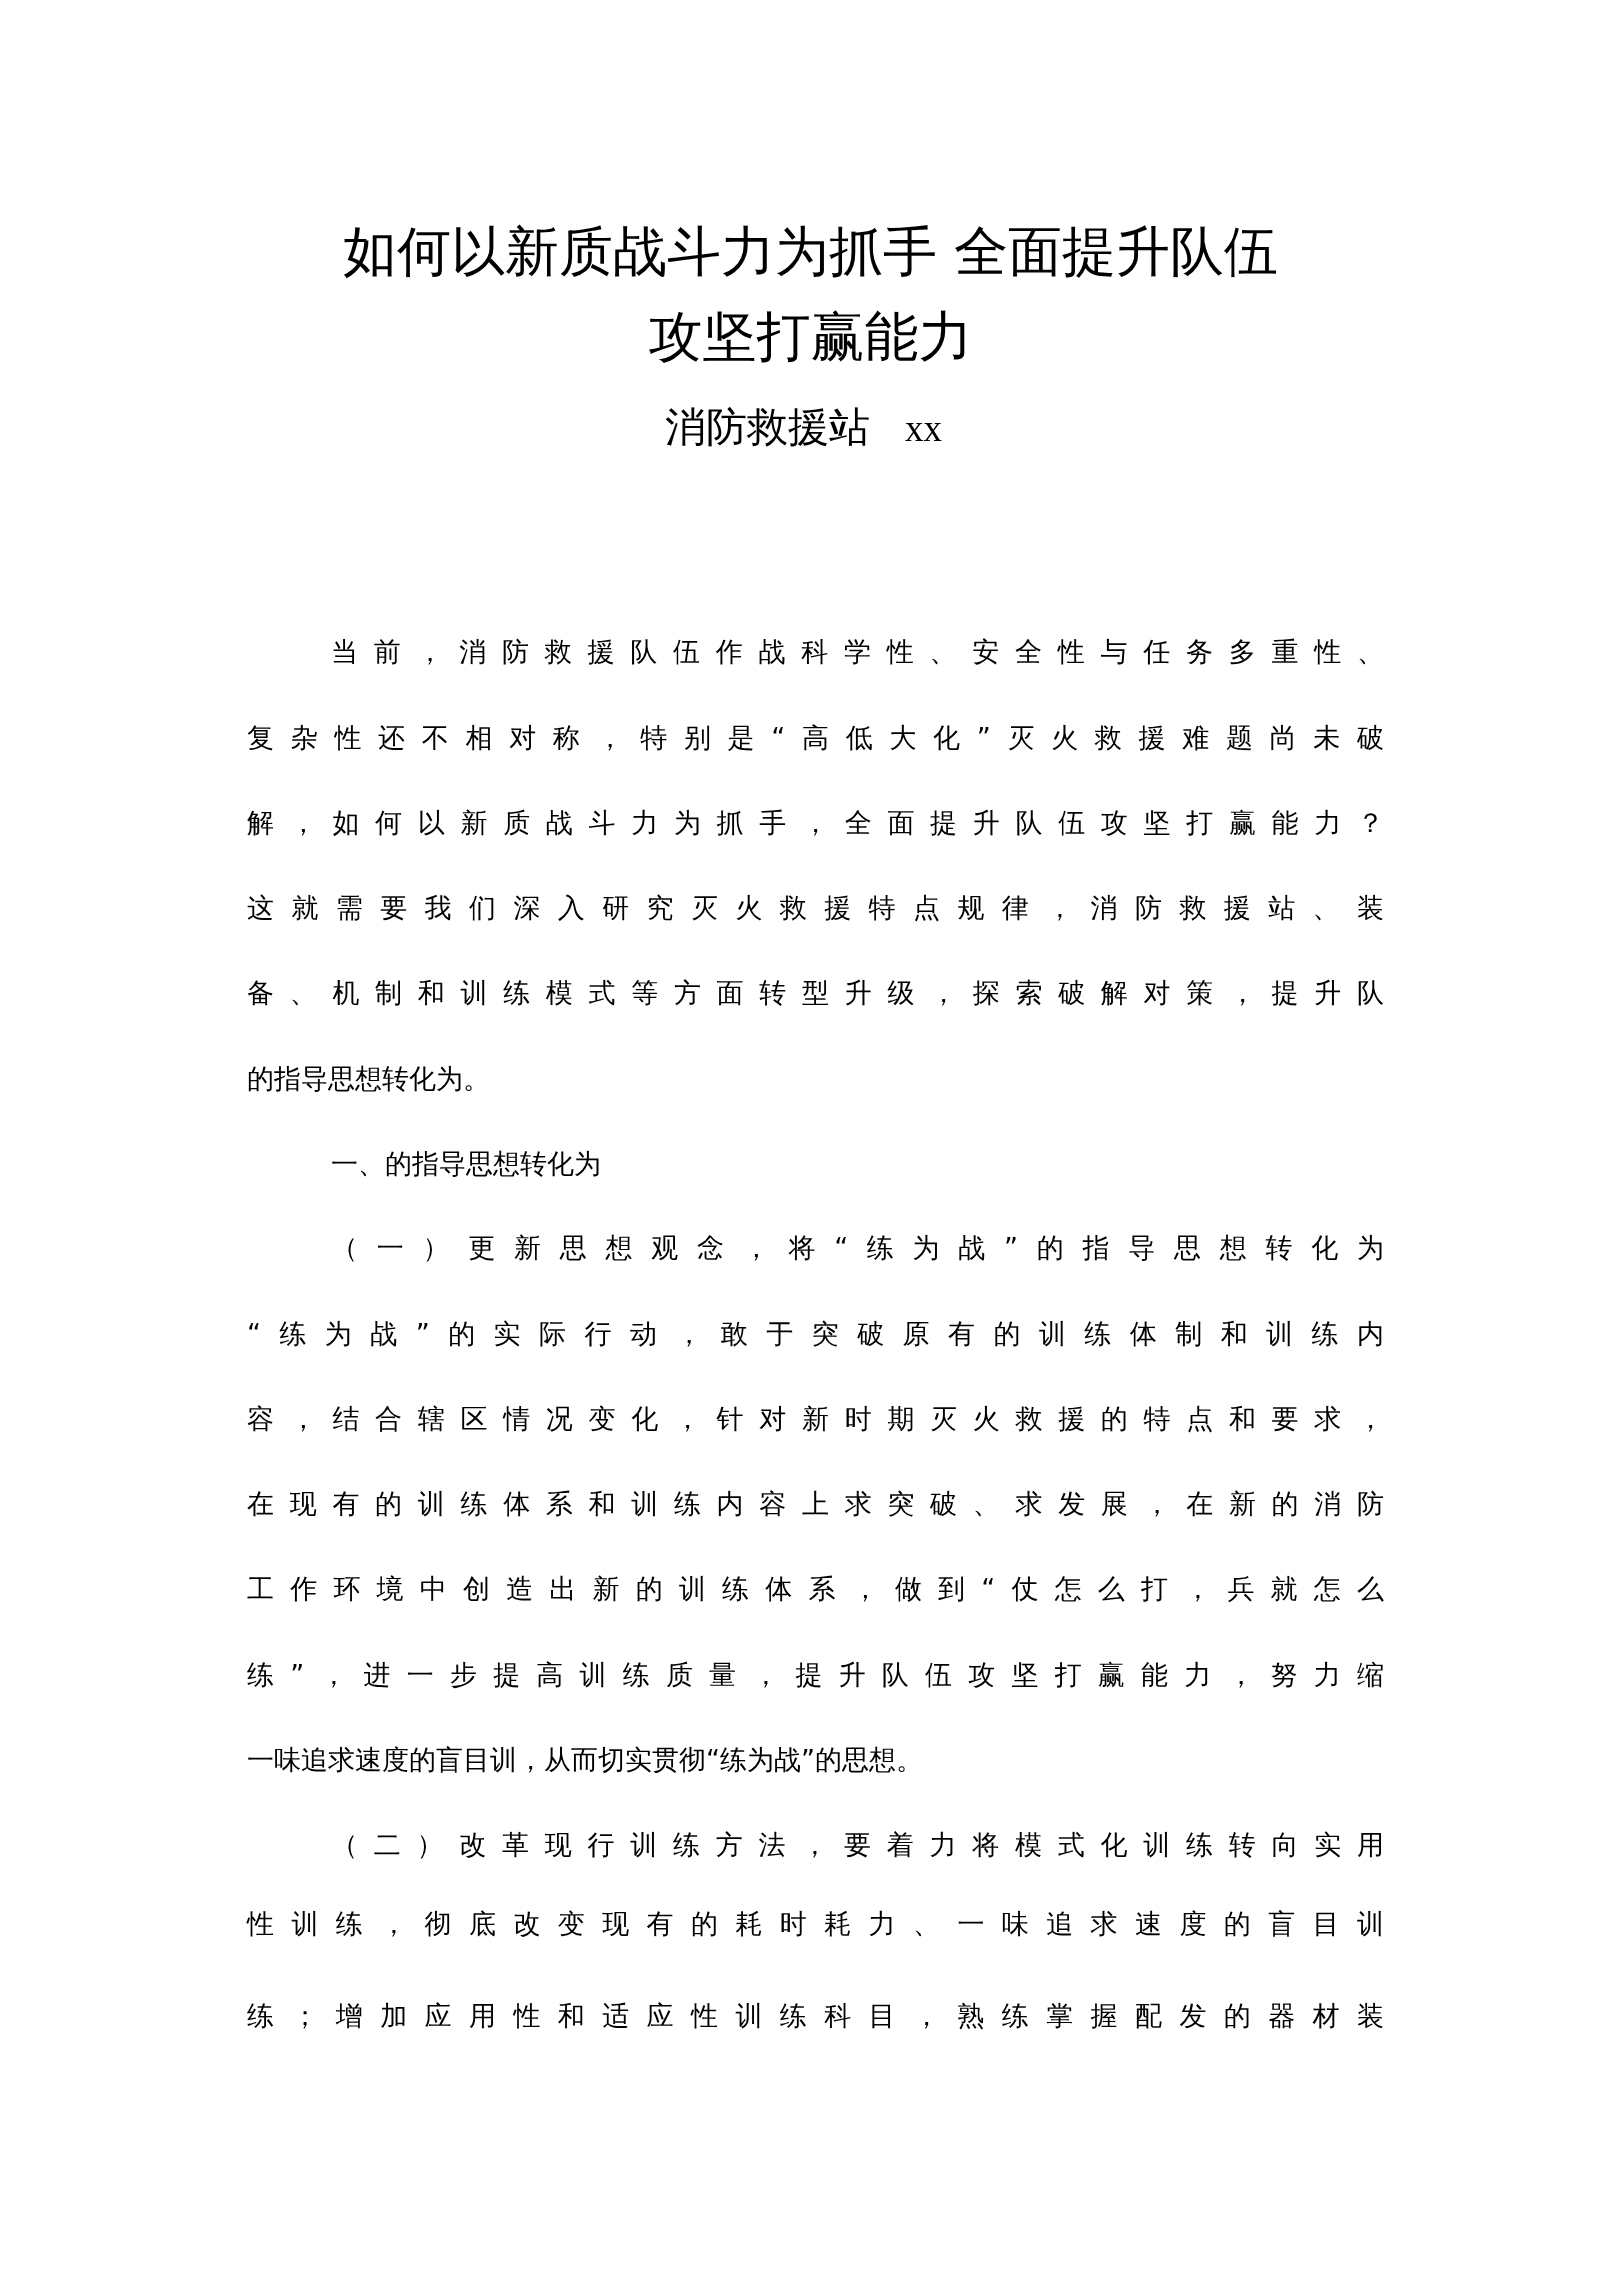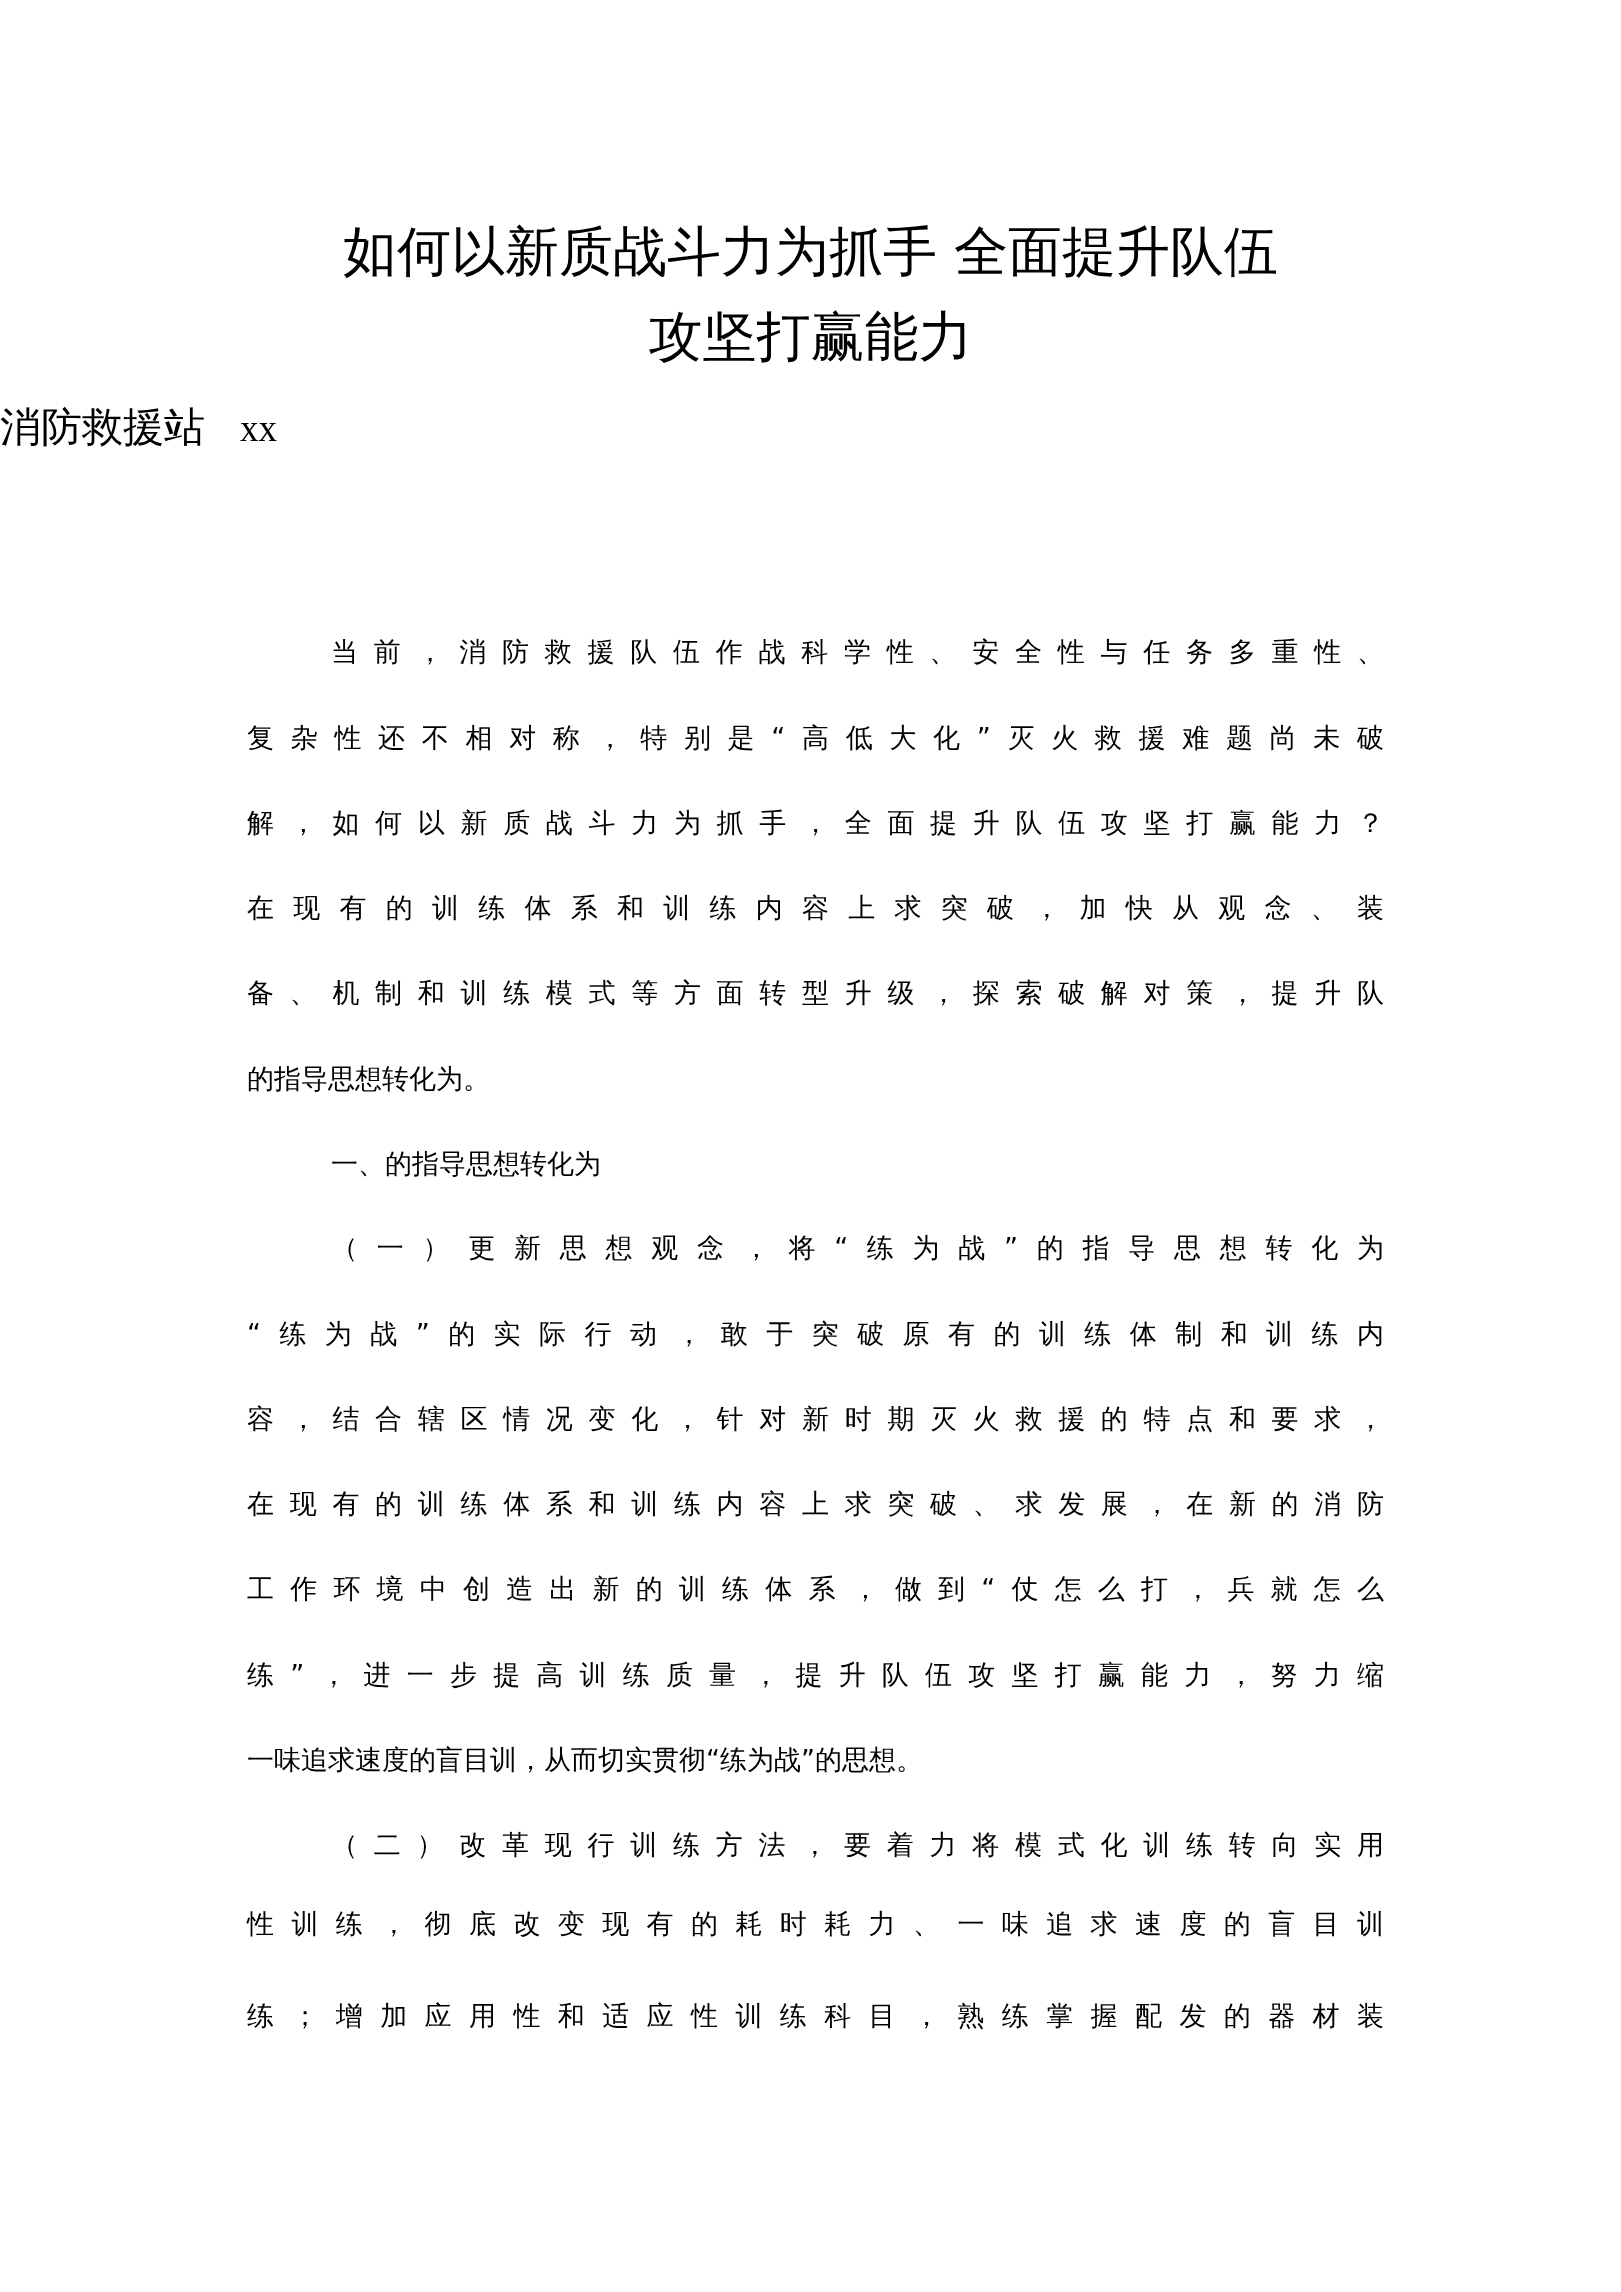--- a/index.html
+++ b/index.html
@@ -1,20 +1,20 @@
 <!DOCTYPE html>
 <html><head>
 <meta charset="utf-8">
 <style>
   html, body { margin:0; padding:0; background:#ffffff; }
   body { width:1621px; height:2293px; position:relative; overflow:hidden;
          font-family:"DejaVu Sans", "Liberation Sans", sans-serif; color:#000; }
   .title { position:absolute; left:0; width:1621px; text-align:center;
            font-size:54px; line-height:76px; letter-spacing:0px; }
-  .author { position:absolute; left:0; width:1607px; 
+  .author { position:absolute; left:0; width:1607px; text-align:center;
             font-size:41px; line-height:55px; }
   .author .xx { font-family:"Liberation Serif", serif; font-size:37px; margin-left:35px; }
   .line { position:absolute; left:247px; width:1137px; font-size:27px; line-height:55px;
           white-space:nowrap; text-align:justify; text-align-last:justify; }
   .line.last { text-align-last:left; }
   .line.indent { left:331px; width:1053px; }
   .line.heading { left:331px; width:auto; text-align-last:left; }
 </style>
 </head>
 <body>
@@ -24,21 +24,21 @@
   <div class="title" style="top:214px;">如何以新质战斗力为抓手  全面提升队伍</div>
   <div class="title" style="top:299px;">攻坚打赢能力</div>
 
   <div class="author" style="top:400px;">
     <span>消防救援站</span><span class="xx">xx</span>
   </div>
 
   <div class="line indent" style="top:624px;">当前，消防救援队伍作战科学性、安全性与任务多重性、</div>
   <div class="line" style="top:710px;">复杂性还不相对称，特别是“高低大化”灭火救援难题尚未破</div>
   <div class="line" style="top:795px;">解，如何以新质战斗力为抓手，全面提升队伍攻坚打赢能力？</div>
-  <div class="line" style="top:880px;">在现有的训练体系和训练内容上求突破，加快从观念、装</div>
+  <div class="line" style="top:880px;">这就需要我们深入研究灭火救援特点规律，消防救援站、装</div>
   <div class="line" style="top:965px;">备、机制和训练模式等方面转型升级，探索破解对策，提升队</div>
   <div class="line last" style="top:1051px;">的指导思想转化为。</div>
 
   <div class="line heading" style="top:1136px;">一、的指导思想转化为</div>
 
   <div class="line indent" style="top:1220px;">（一）更新思想观念，将“练为战”的指导思想转化为</div>
   <div class="line" style="top:1306px;">“练为战”的实际行动，敢于突破原有的训练体制和训练内</div>
   <div class="line" style="top:1391px;">容，结合辖区情况变化，针对新时期灭火救援的特点和要求，</div>
   <div class="line" style="top:1476px;">在现有的训练体系和训练内容上求突破、求发展，在新的消防</div>
   <div class="line" style="top:1561px;">工作环境中创造出新的训练体系，做到“仗怎么打，兵就怎么</div>

